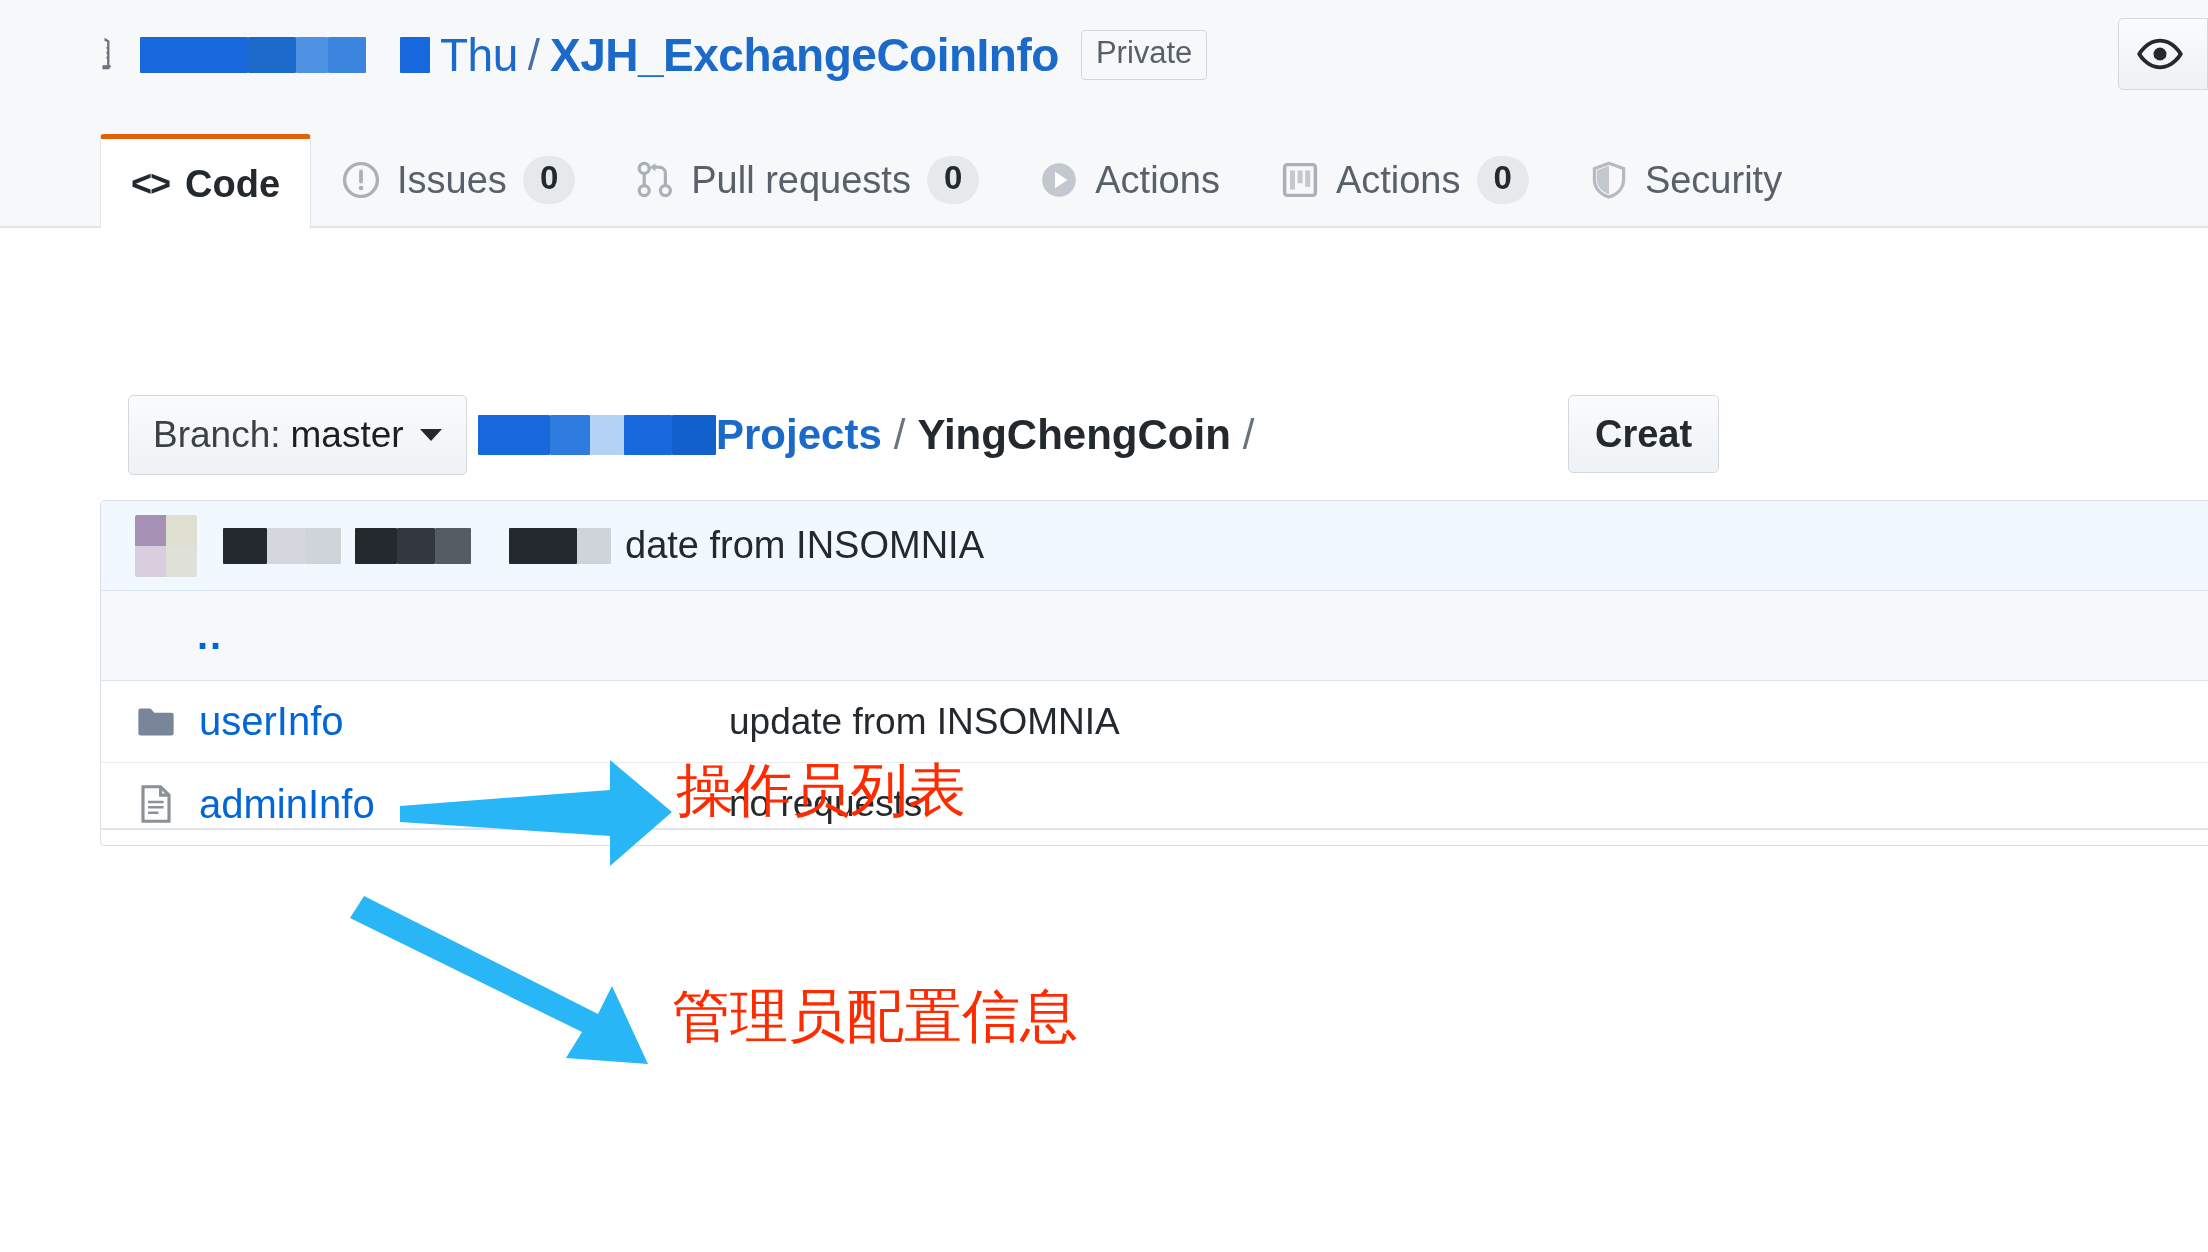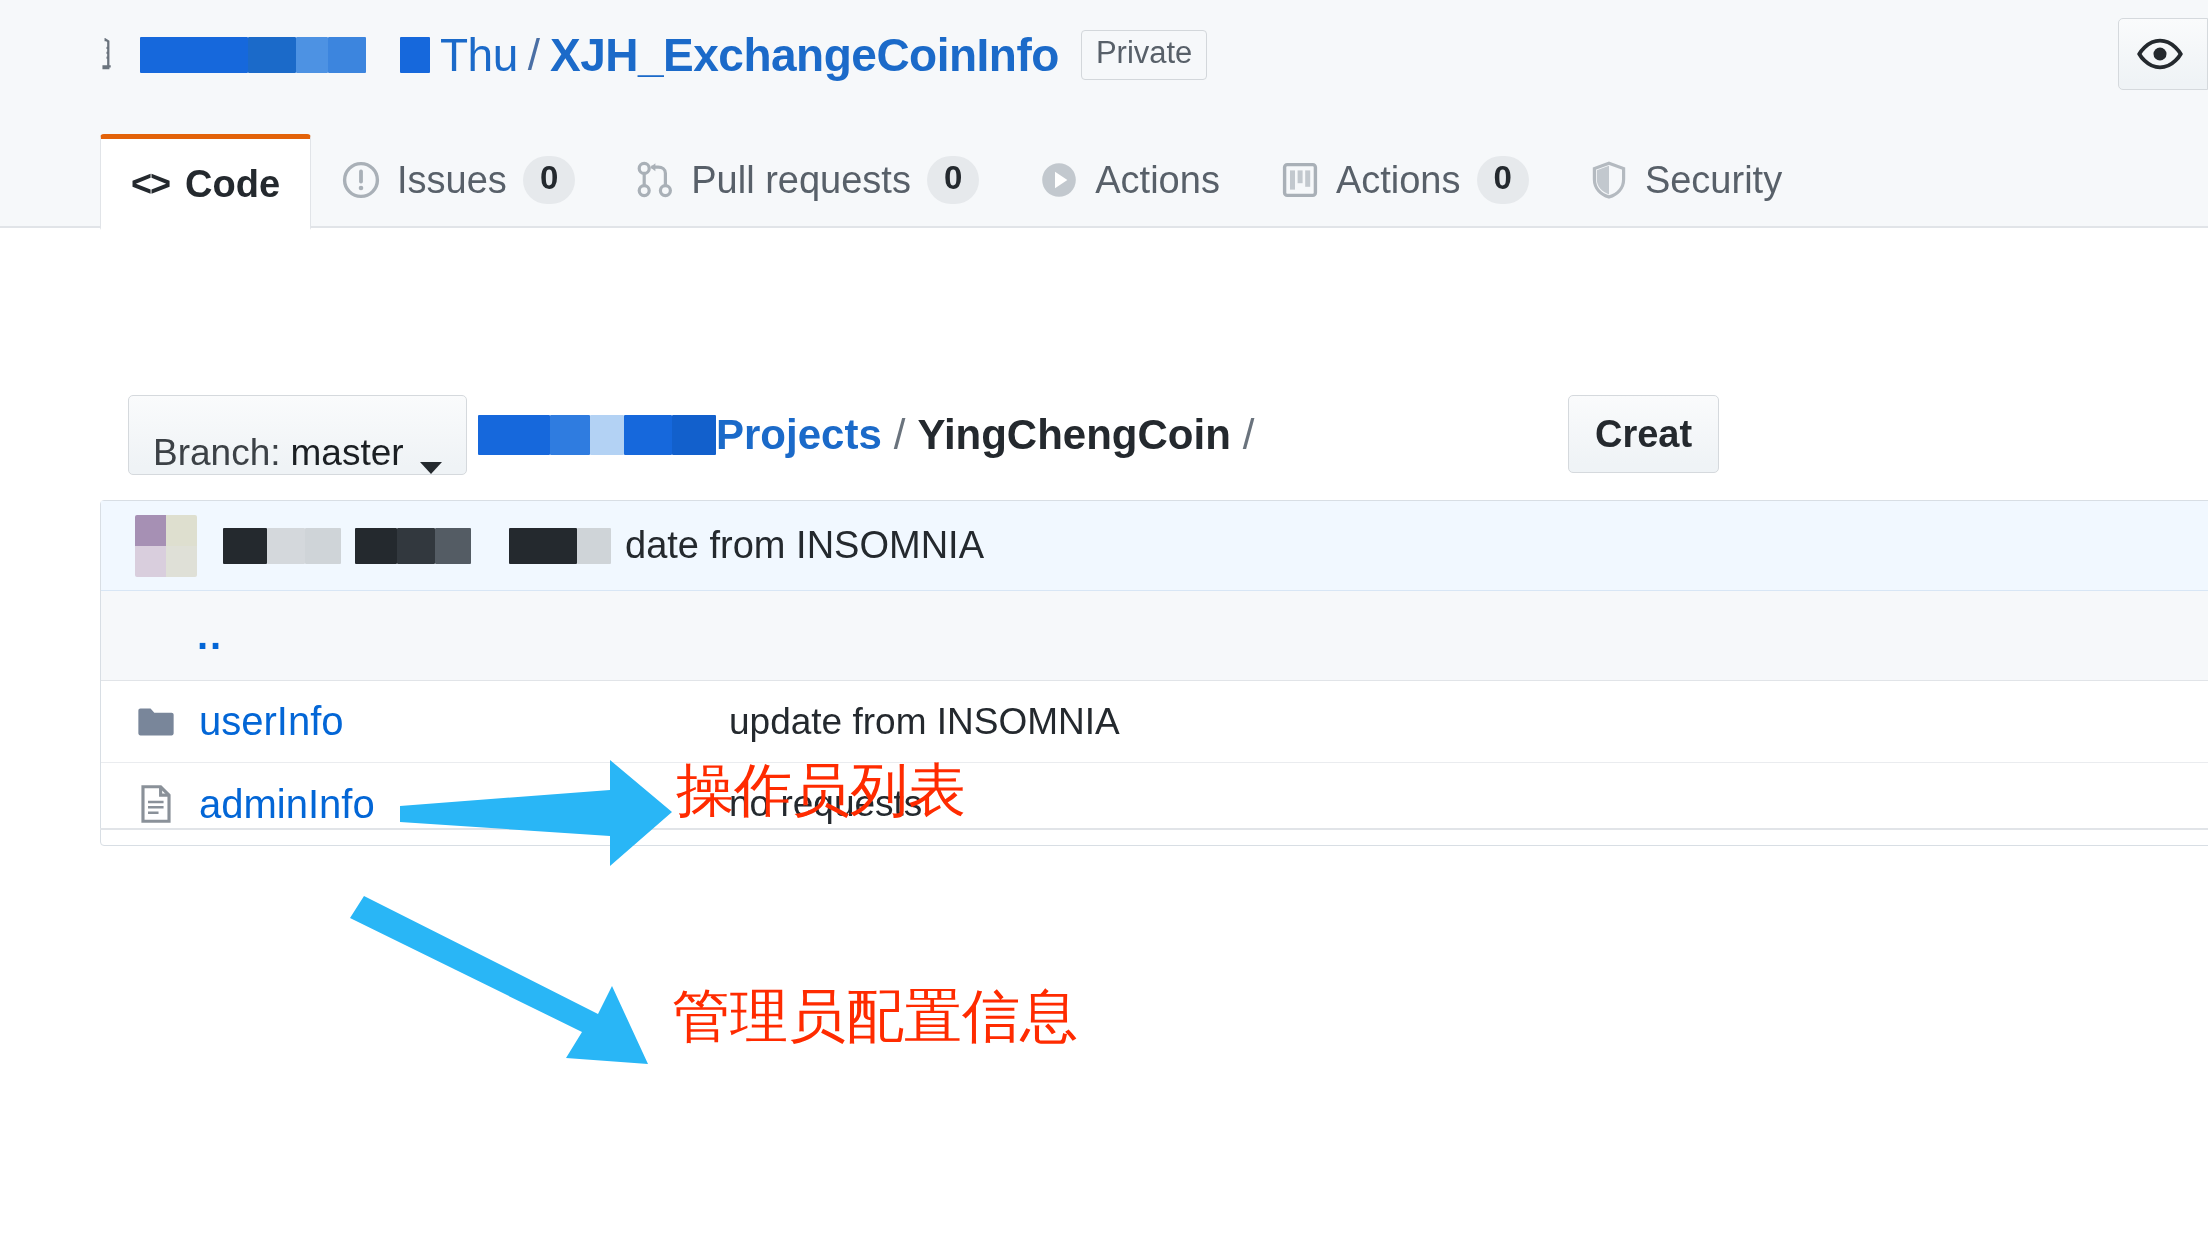--- a/index.html
+++ b/index.html
@@ -96,21 +96,21 @@
 
   
   .branch-row{
     position:absolute;left:100px;top:395px;right:0;height:86px;
   }
   .branch-btn{
     position:absolute;left:28px;top:0;
     height:80px;box-sizing:border-box;
     border:1px solid #d5d9dd;border-radius:5px;
     background:linear-gradient(180deg,#fafbfc 0%,#eff3f6 90%);
-    display:flex;align-items:flex-end;padding:0 24px;
+    display:flex;align-items:center;padding:0 24px;
     font-size:37px;color:#24292e;
   }
   .branch-btn .b-pre{color:#3c4146;margin-right:10px;}
   .branch-btn .b-name{font-weight:normal;color:#1b1f23;}
   .caret{
     display:inline-block;margin-left:16px;
     width:0;height:0;border-left:11px solid transparent;border-right:11px solid transparent;
     border-top:12px solid #24292e;
   }
   .breadcrumb{

